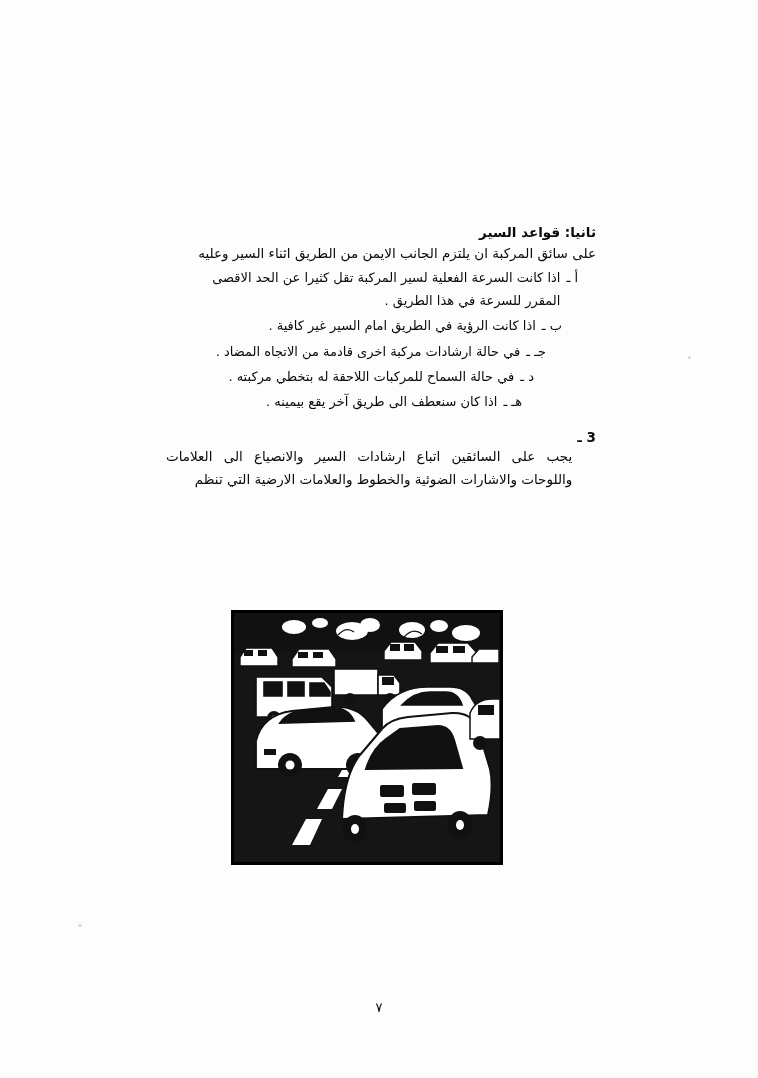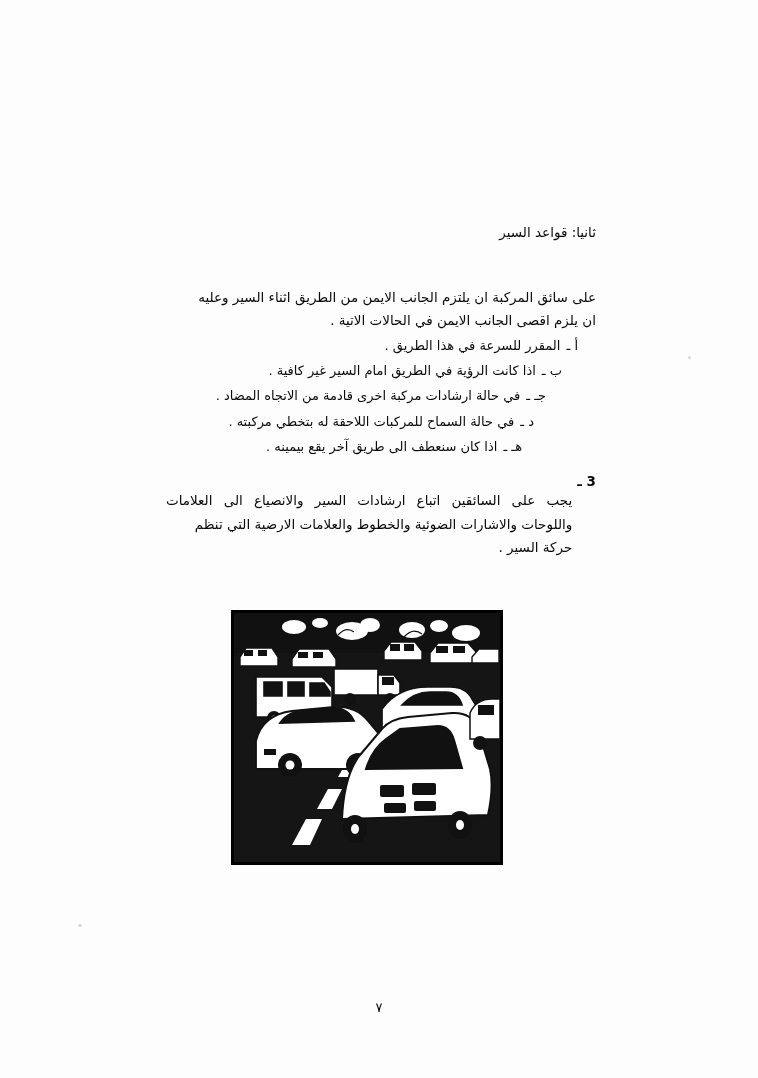--- a/index.html
+++ b/index.html
@@ -28,23 +28,22 @@
     top: 222px;
     right: 162px;
     width: 430px;
     direction: rtl;
     text-align: right;
   }
 
   .section-title {
     font-size: 13.5px;
     line-height: 1.5;
-    margin-bottom: 16px;
     letter-spacing: 0px;
-    font-weight: 400;
+    font-weight: 700;
   }
 
   .item {
     display: flex;
     flex-direction: row;
     margin-bottom: 9px;
     font-size: 13.5px;
     line-height: 1.72;
   }
 
@@ -58,21 +57,21 @@
   .item-body {
     flex: 1 1 auto;
   }
 
   .item-body.justified {
     text-align: justify;
     text-align-last: right;
   }
 
   
-  .l1 { display: block; margin-top: 28px; }
+  .l1 { display: block; }
   .l2 { display: block; padding-left: 30px; }
 
   .sub-list {
     margin: 2px 0 0 0;
     padding: 0;
     list-style: none;
   }
 
   .sub-item {
     display: flex;
@@ -137,26 +136,26 @@
 
 <div class="page">
 
   <div class="text-block">
 
     <div class="section-title">ثانيا: قواعد السير</div>
 
     <div class="item">
       <div class="item-body">
         <span class="l1">على سائق المركبة ان يلتزم الجانب الايمن من الطريق اثناء السير وعليه</span>
-        <span class="l2">ان يلزم اقصى الجانب الايمن في الحالات الاتية .</span>
 
         <ul class="sub-list">
           <li class="sub-item ind-0">
             <span class="sub-label">أ ـ</span>
             <span class="sub-text">
+              <span>اذا كانت السرعة الفعلية لسير المركبة تقل كثيرا عن الحد الاقصى</span>
               <span class="cont">المقرر للسرعة في هذا الطريق .</span>
             </span>
           </li>
 
           <li class="sub-item ind-1">
             <span class="sub-label">ب ـ</span>
             <span class="sub-text">
               <span>اذا كانت الرؤية في الطريق امام السير غير كافية .</span>
             </span>
           </li>
@@ -182,21 +181,20 @@
             </span>
           </li>
         </ul>
       </div>
     </div>
 
     <div class="item item-2">
       <div class="item-num">3 ـ</div>
       <div class="item-body justified">
         <span>يجب على السائقين اتباع ارشادات السير والانصياع الى العلامات واللوحات والاشارات الضوئية والخطوط والعلامات الارضية التي تنظم</span>
-        <span class="tail">حركة السير .</span>
       </div>
     </div>
 
   </div>
 
   <div class="figure">
     <svg class="fig-inner" viewBox="0 0 266 249" preserveAspectRatio="none">
 
       <rect x="0" y="0" width="266" height="249" fill="#ffffff"></rect>
       <rect x="0" y="0" width="266" height="46" fill="#111111"></rect>

